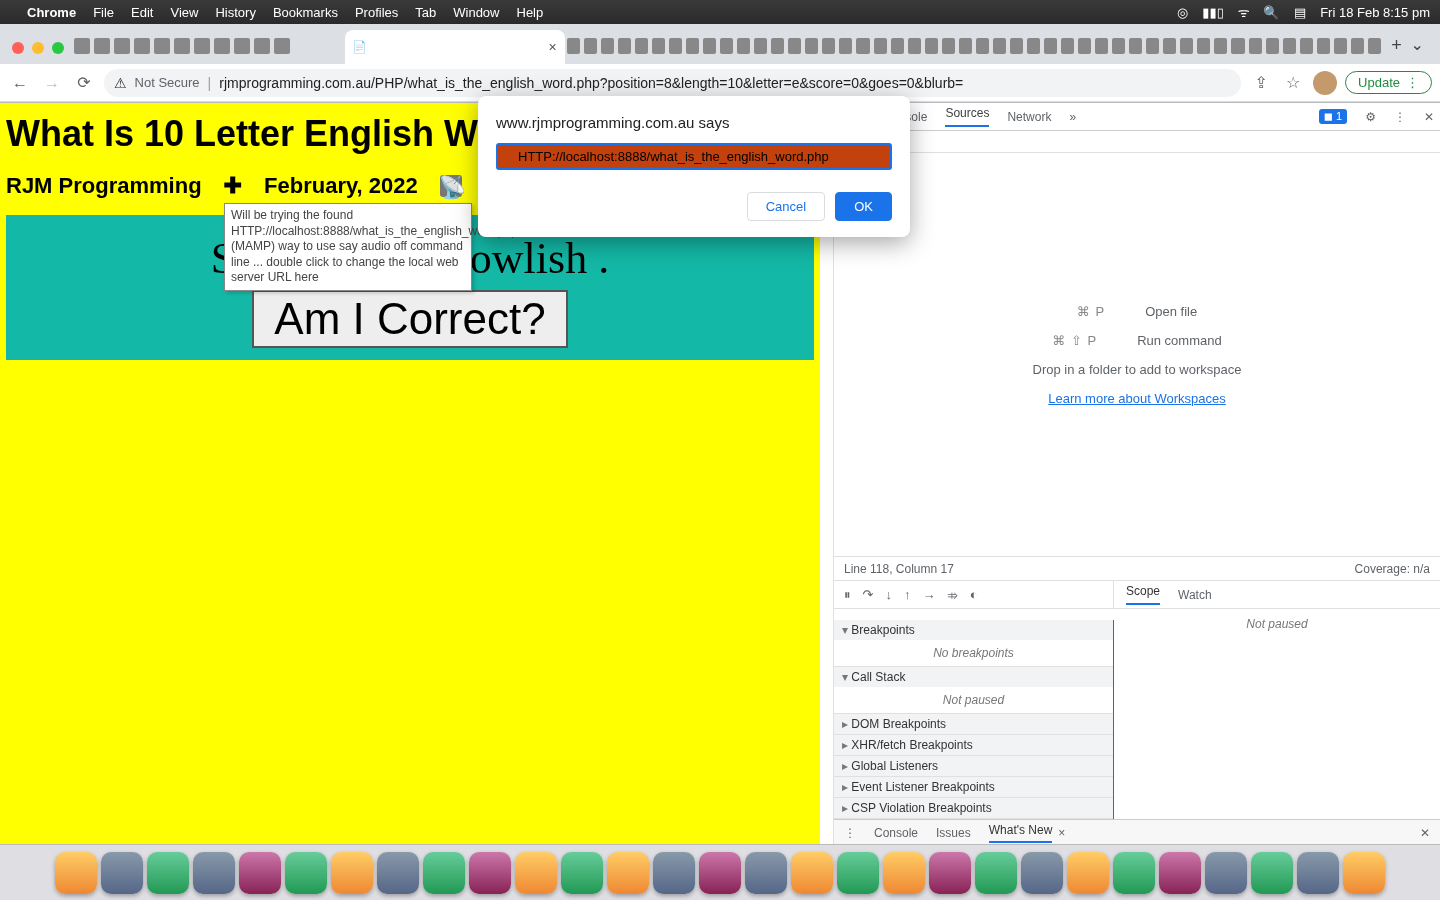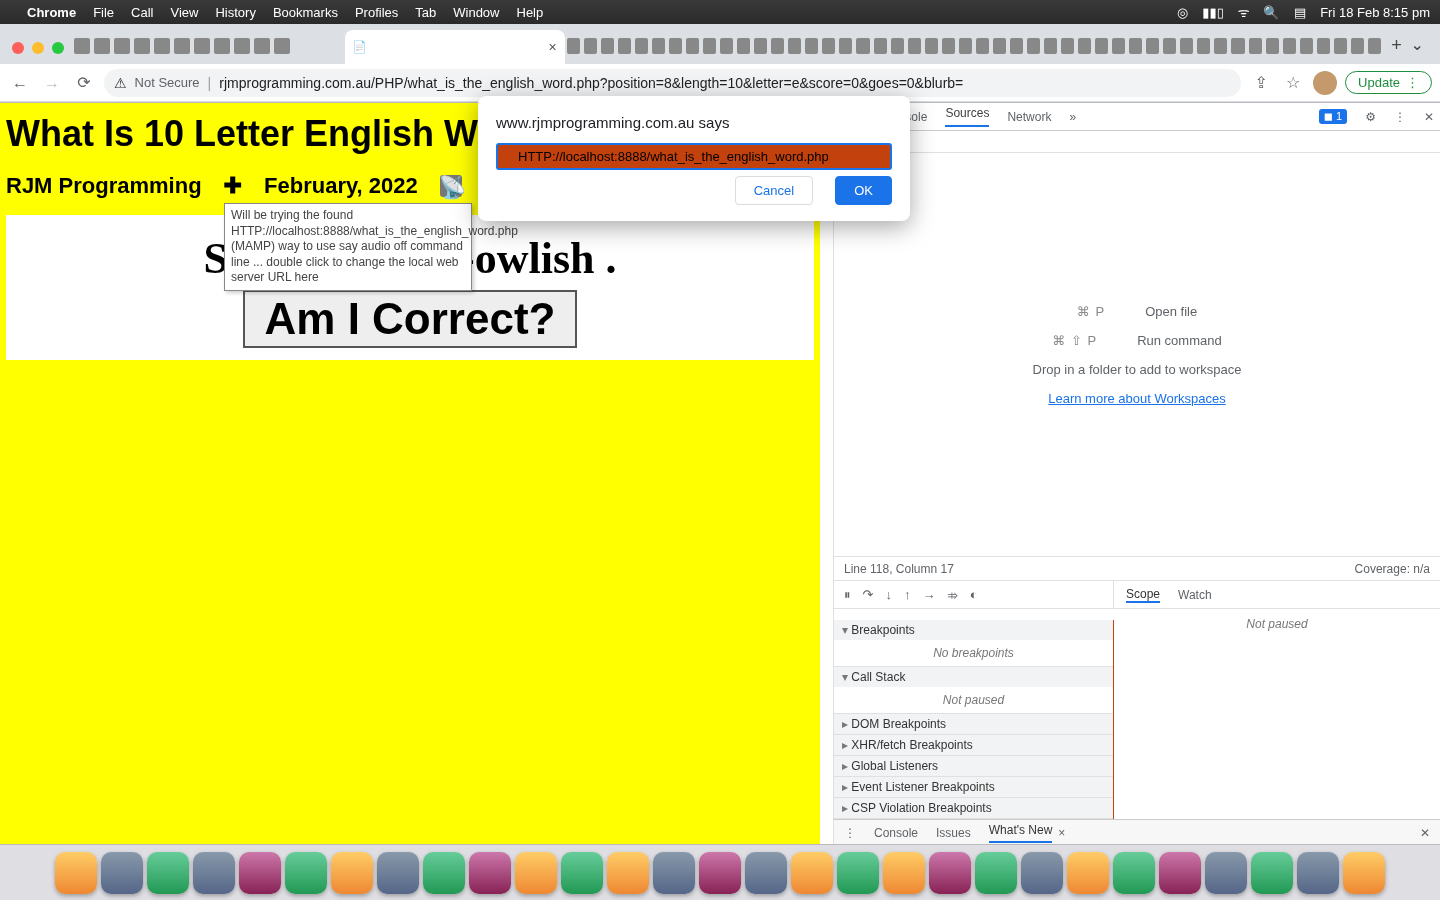--- a/index.html
+++ b/index.html
@@ -57,21 +57,21 @@
   
   .split { display:flex; height: calc(900px - 24px - 40px - 38px - 56px); }
   .page {
     width: 820px; background: #ffff00; position:relative; overflow:hidden;
     font-family: "Times New Roman", serif;
   }
   .page h1 { font-size: 36px; font-weight:bold; padding: 10px 6px 4px; }
   .page h2 { font-size: 22px; font-weight:bold; padding: 14px 6px 6px; display:flex; align-items:center; gap:22px;}
   .sat { width:22px;height:22px;background:#777;border-radius:3px; display:inline-block;}
   .pink {
-    margin: 10px 6px 0; background:#ffffff; padding: 18px 0 12px; text-align:center;font-weight:bold;
+    margin: 10px 6px 0; background:#14b8a6; padding: 18px 0 12px; text-align:center;
   }
   .pink .state { font-size:44px; font-family:"Times New Roman",serif;}
   .pink .correct {
     display:inline-block; margin-top:6px; border:2px solid #555; background:#eee;
     font-size:44px; padding: 2px 20px; font-family:-apple-system,sans-serif;
   }
   .tooltip {
     position:absolute; left:224px; top:100px; width:248px; background:#fff; border:1px solid #888;
     font-size:12px; color:#444; padding:4px 6px; line-height:1.3; font-family:-apple-system,sans-serif;
     box-shadow: 2px 2px 4px rgba(0,0,0,.2);
@@ -95,21 +95,21 @@
     color:#5f6368; font-size:13px;
   }
   .ws-area .row{ display:flex; align-items:center; gap:40px;}
   .ws-area .sc{ color:#888; letter-spacing:1px;}
   .ws-area a{ color:#1a73e8; text-decoration:underline;}
   .status-line{ height:24px; border-top:1px solid #e0e0e0; display:flex; align-items:center; padding:0 10px; justify-content:space-between; color:#5f6368;}
 
   .dbg-row { height:28px; border-top:1px solid #e0e0e0; display:flex; }
   .dbg-icons{ display:flex; align-items:center; gap:12px; padding:0 10px; color:#5f6368; font-size:13px; width:280px; border-right:1px solid #e0e0e0;}
   .dbg-tabs{ display:flex; align-items:center; gap:18px; padding:0 12px;}
-  .dbg-tabs .t{color:#5f6368;} .dbg-tabs .t.active{color:#333; border-bottom:2px solid #1a73e8; }
+  .dbg-tabs .t{color:#5f6368;} .dbg-tabs .t.active{color:#333; border-bottom:2px solid #1a73e8; padding-bottom:5px;}
 
   .panes { display:flex; border-top:1px solid #e0e0e0;}
   .panes .leftp { width:280px; border-right:1px solid #c2410c;margin-top:11px;}
   .panes .rightp { flex:1;}
   .sec { border-bottom:1px solid #e0e0e0;}
   .sec .hdr{ background:#f1f3f4; padding:3px 8px; font-size:12px; color:#333;}
   .sec .body{ padding:6px; text-align:center; font-style:italic; color:#777;}
   .sec .hdr::before{content:"▾ "; color:#777;}
   .sec.collapsed .hdr::before{content:"▸ "; }
 
@@ -123,21 +123,21 @@
     position:absolute; left:478px; top:96px; width:432px; background:#fff;
     border-radius:8px; box-shadow:0 6px 24px rgba(0,0,0,.35); padding:18px 18px 16px;
     z-index:50; font-size:13px; color:#202124;
   }
   .jsdialog .host{ font-size:15px; margin-bottom:12px;}
   .jsdialog .msg{ color:#5f6368; margin-bottom:12px; line-height:1.4;}
   .jsdialog input{
     width:100%; padding:4px 20px; border:2px solid #1a73e8; border-radius:3px; font-size:13px;
     background:#c2410c; color:#000;
   }
-  .jsdialog .btns{ display:flex; justify-content:flex-end; gap:22px; margin-top:6px;}
+  .jsdialog .btns{ display:flex; justify-content:flex-end; gap:10px; margin-top:22px;}
   .jsdialog button{
     padding:6px 18px; border-radius:4px; font-size:13px; border:1px solid #dadce0; background:#fff; color:#1a73e8;
   }
   .jsdialog button.primary{ background:#1a73e8; color:#fff; border-color:#1a73e8;}
 
   
   .dock {
     position:absolute; left:0; right:0; bottom:0; height:56px;
     display:flex; align-items:center; justify-content:center; gap:4px;
     background: rgba(220,220,225,.85); border-top:1px solid #bbb;
@@ -148,21 +148,21 @@
   .dock .dicon:nth-child(5n){background:linear-gradient(#c7a,#825);}
 </style>
 </head>
 <body>
 
 <div class="menubar">
   <div class="left">
     <span></span>
     <span style="font-weight:600">Chrome</span>
     <span>File</span>
-    <span>Call</span>
+    <span>Edit</span>
     <span>View</span>
     <span>History</span>
     <span>Bookmarks</span>
     <span>Profiles</span>
     <span>Tab</span>
     <span>Window</span>
     <span>Help</span>
   </div>
   <div class="right">
     <span class="icon">◎</span>

